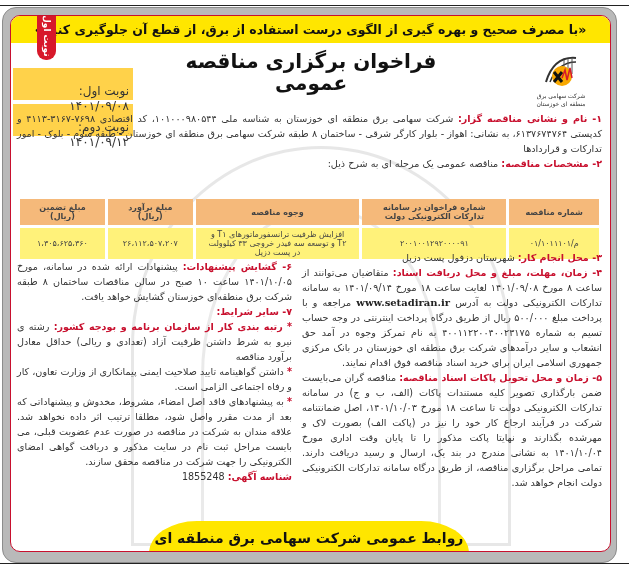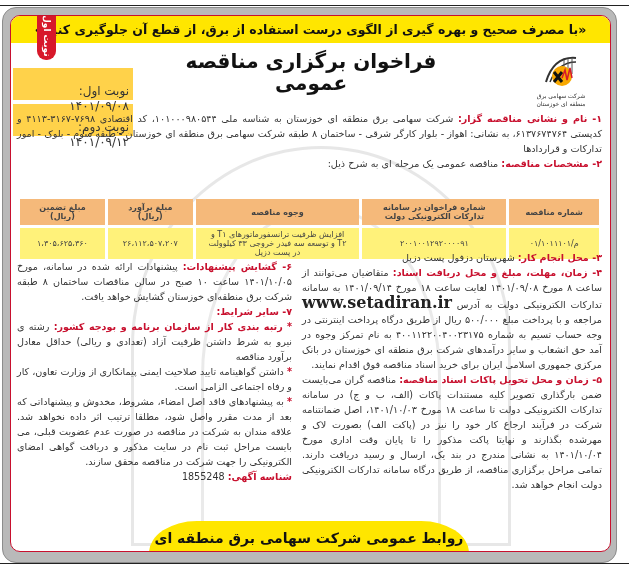--- a/index.html
+++ b/index.html
@@ -54,21 +54,21 @@
 
   .tender-table {
     position: absolute; right: 8px; top: 180px; width: 585px; border-collapse: separate; border-spacing: 3px 3px;
     direction: rtl; font-size: 8px;
   }
   .tender-table th { background: #f5b97a; color: #444; font-weight: bold; height: 26px; padding: 2px 16px; text-align: center; }
   .tender-table td { background: #fff27a; color: #444; height: 28px; padding: 2px 12px; text-align: center; }
 
   .col-right { right: 8px; top: 234px; width: 300px; }
   .col-left { right: 318px; top: 243px; width: 275px; }
-  .url { font-family: "DejaVu Serif", serif; font-weight: bold; color: #222; font-size: 16px; }
+  .url { font-family: "DejaVu Serif", serif; font-weight: bold; color: #222; font-size: 10px; }
   .star { color: #c8102e; font-weight: bold; }
 
   .footer-band {
     position: absolute; left: 138px; bottom: -2px; width: 320px; height: 32px;
     background: #ffe600; border-radius: 60px 60px 0 0 / 40px 40px 0 0;
     text-align: center; font-weight: bold; font-size: 14px; line-height: 34px; color: #111;
   }
 </style>
 </head>
 <body>

